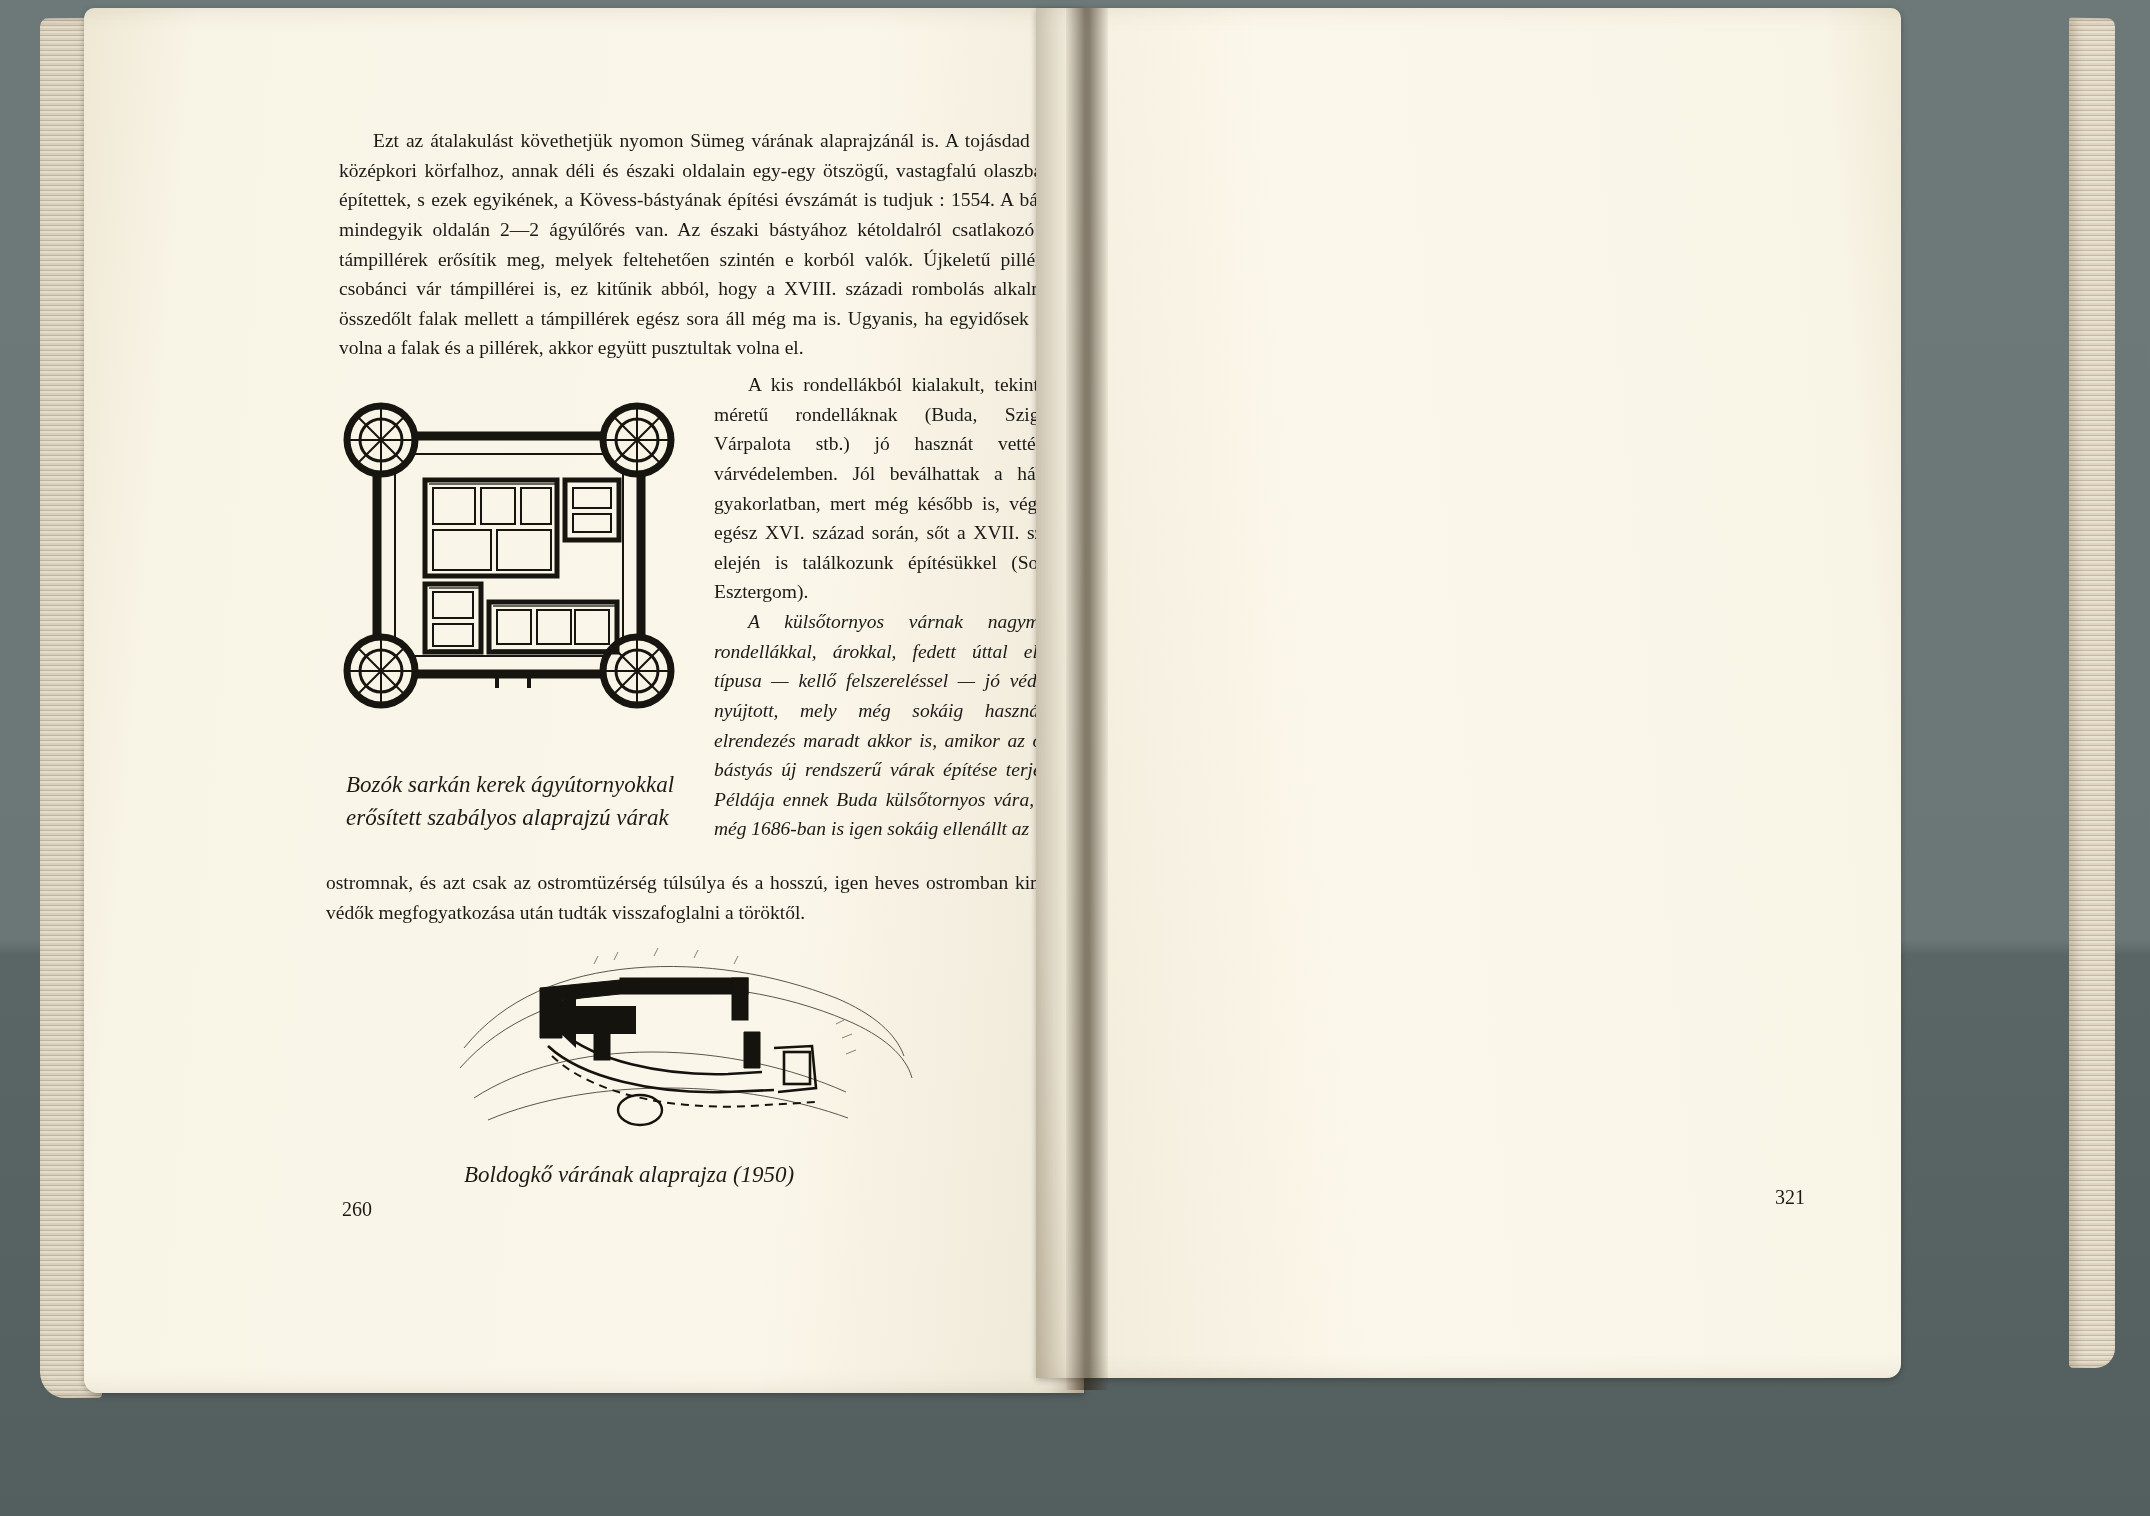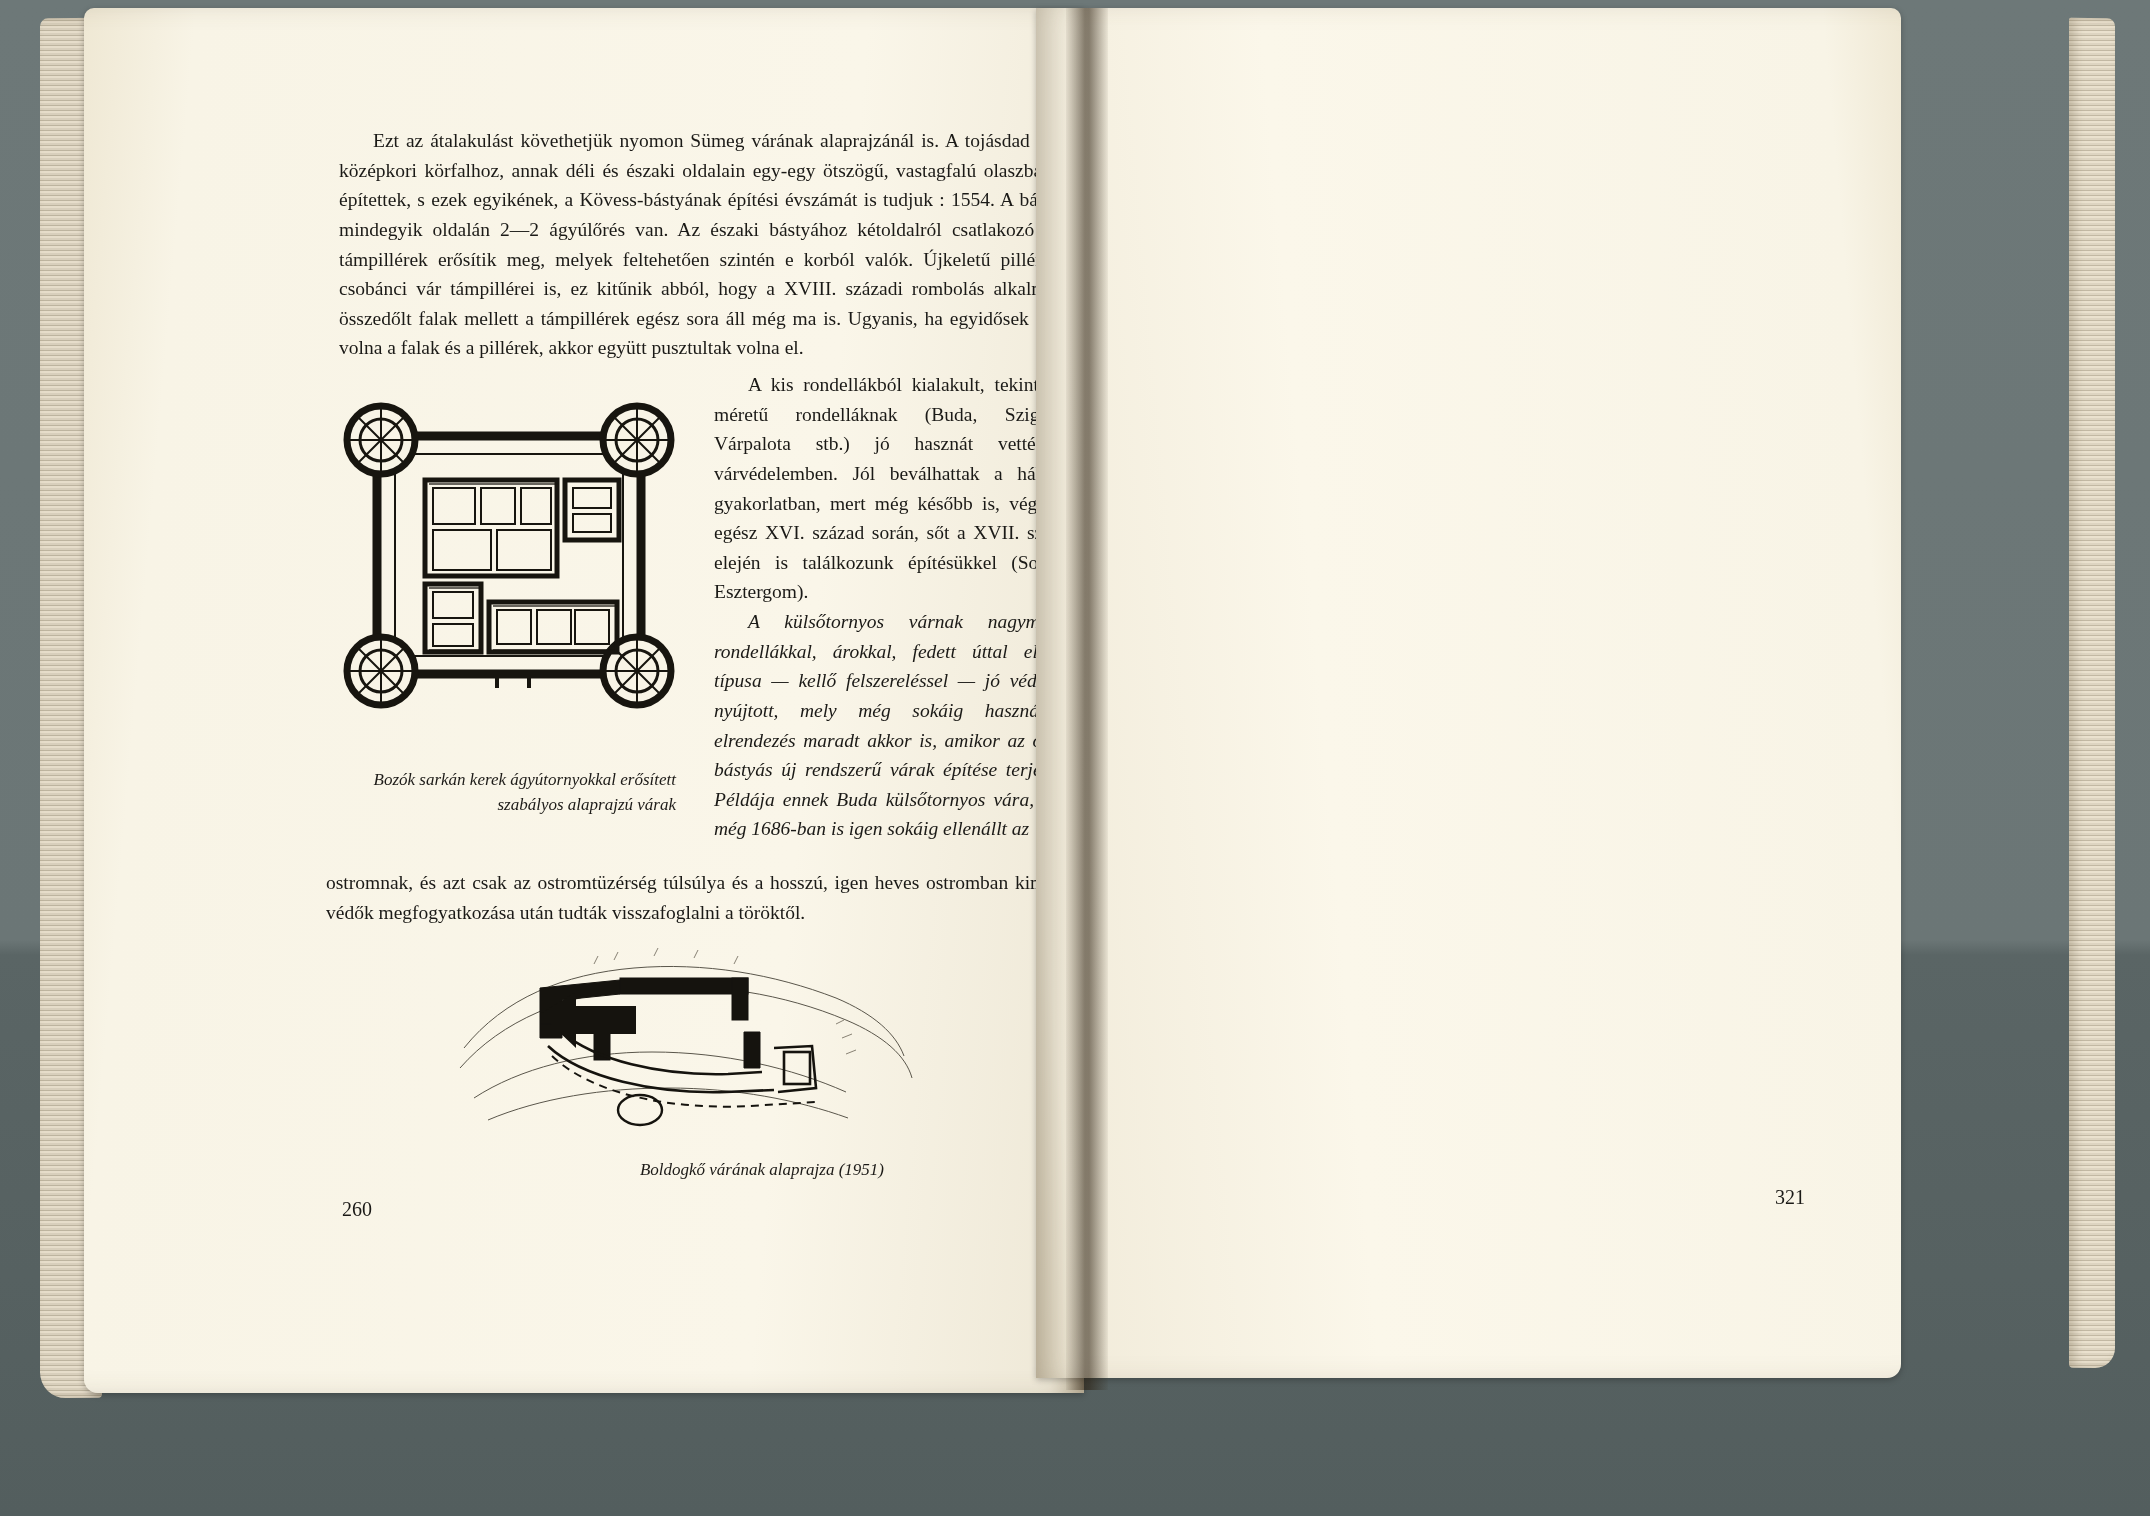--- a/index.html
+++ b/index.html
@@ -121,23 +121,23 @@
   }
   .lp-bottom {
     left: 242px;
     top: 860px;
     width: 755px;
   }
 
   .caption {
     position: absolute;
     font-style: italic;
-    font-size: 17px;
+    font-size: 23px;
     line-height: 1.45;
-    text-align: right;
+    text-align: left;
     color: #1d1b18;
   }
   .cap-bozok { left: 262px; top: 760px; width: 330px; }
   .cap-boldogko-plan { left: 380px; top: 1150px; width: 420px; }
 
   .folio {
     position: absolute;
     font-size: 20px;
     color: #1b1a17;
   }
@@ -281,21 +281,21 @@
 
           <ellipse cx="196" cy="182" rx="22" ry="15" fill="none" stroke="#15130e" stroke-width="2.4"></ellipse>
 
           <g stroke="#7a7467" stroke-width="0.9">
             <path d="M150 36 L154 28 M170 32 L174 24 M210 28 L214 20 M250 30 L254 22 M290 36 L294 28"></path>
             <path d="M392 96 L400 92 M398 110 L408 106 M402 126 L412 122"></path>
           </g>
         </svg>
       </div>
 
-      <div class="caption cap-boldogko-plan">Boldogkő várának alaprajza (1951)</div>
+      <div class="caption cap-boldogko-plan">Boldogkő várának alaprajza (1950)</div>
 
       <div class="folio folio-left">260</div>
     </div>
 
     <div class="page page-right">
 
       <div class="folio folio-right">321</div>
     </div>
 
     <div class="gutter"></div>

